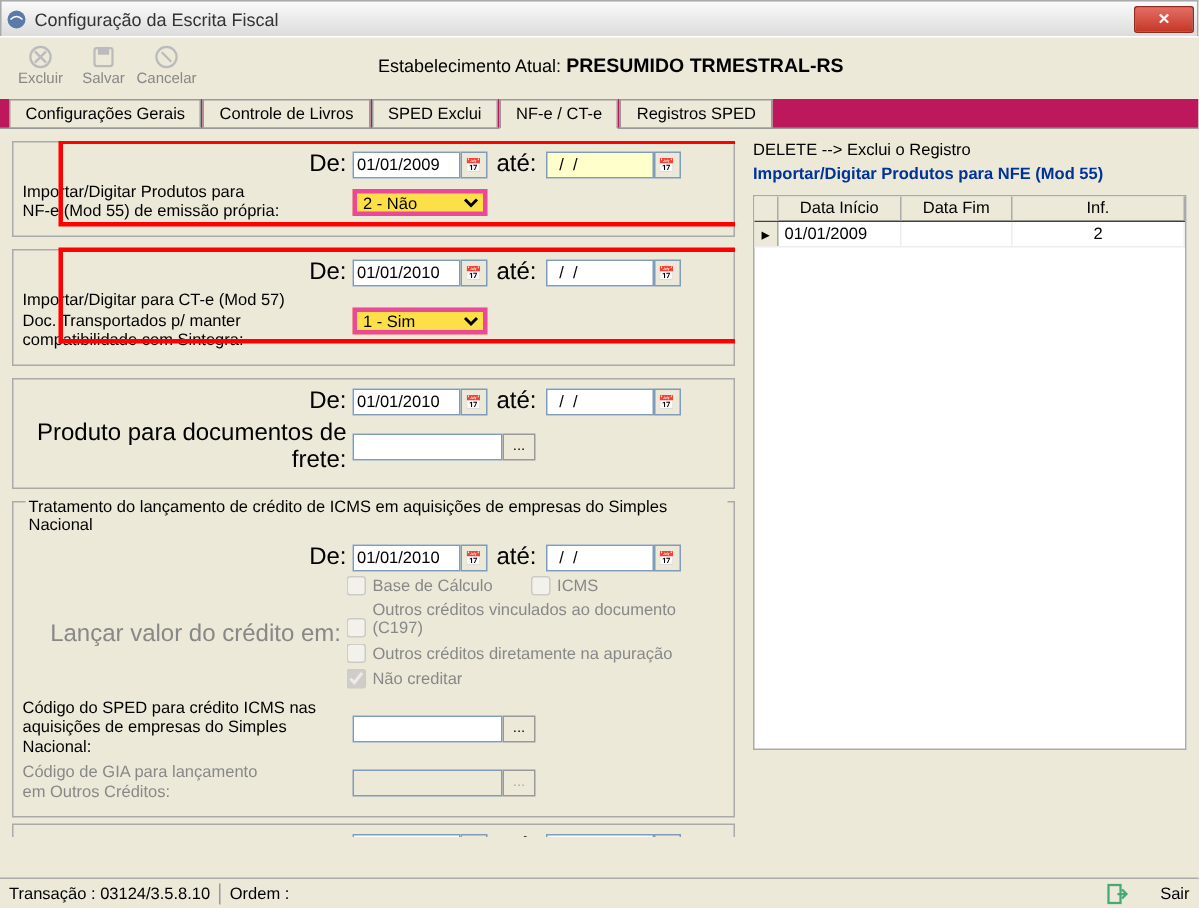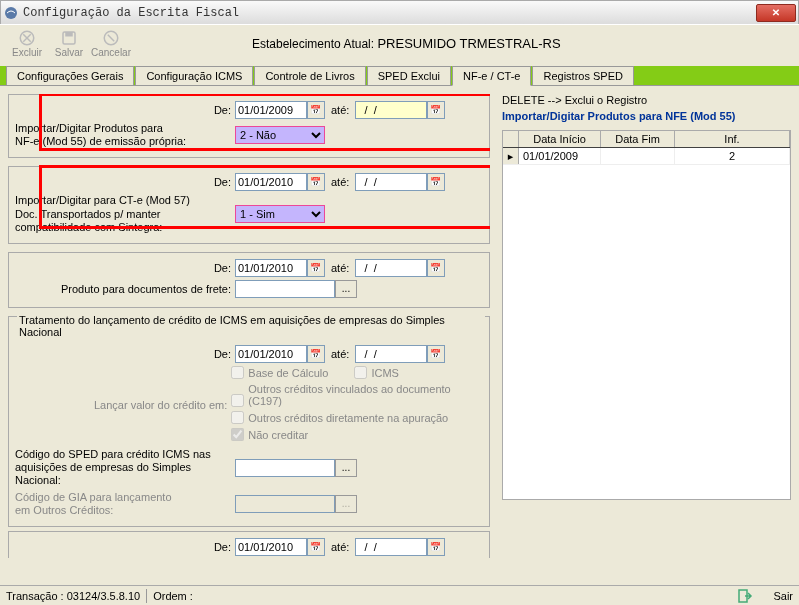--- a/index.html
+++ b/index.html
@@ -20,21 +20,21 @@
       border: 1px solid #aaa;
       border-bottom: none;
     }
     .titlebar-icon {
       width: 16px; height: 16px;
       margin-right: 4px;
       display: inline-flex;
       align-items: center;
       justify-content: center;
     }
-    .titlebar-text { font-size: 12px; color: #333; font-family: Liberation Mono, monospace; }
+    .titlebar-text { font-size: 12px; color: #333; }
     .close-btn {
       margin-left: auto;
       width: 40px; height: 18px;
       background: linear-gradient(to bottom, #e46e63, #c53727);
       border: 1px solid #8e2a1f;
       border-radius: 2px;
       display: flex;
       align-items: center;
       justify-content: center;
       color: white;
@@ -57,26 +57,26 @@
       width: 42px;
       color: #888;
       font-size: 10px;
       cursor: pointer;
     }
     .tool-btn svg { width: 18px; height: 18px; }
     .establishment {
       margin-left: 120px;
       font-size: 12px;
     }
-    .establishment-value { font-weight: normal; font-size: 13px; }
+    .establishment-value { font-weight: bold; font-size: 13px; }
     .tabs {
       display: flex;
       padding: 0 6px;
       border-bottom: 1px solid #999;
-      background: #84cc16;
+      background: #be185d;
       margin-top: 4px;
     }
     .tab {
       padding: 3px 10px;
       border: 1px solid #999;
       border-bottom: none;
       background: #ece9d8;
       margin-right: 1px;
       font-size: 11px;
       cursor: pointer;
@@ -117,21 +117,21 @@
       z-index: 10;
     }
     .row {
       display: flex;
       align-items: center;
       margin-bottom: 3px;
     }
     .label {
       text-align: right;
       padding-right: 4px;
-      font-size: 11px;
+      font-size: 16px;
     }
     .date-input {
       width: 72px;
       height: 18px;
       border: 1px solid #7f9db9;
       background: white;
       font-size: 11px;
       padding: 1px 2px;
     }
     .date-input.active {
@@ -143,22 +143,22 @@
       background: #ece9d8;
       font-size: 9px;
       display: inline-flex;
       align-items: center;
       justify-content: center;
       cursor: pointer;
     }
     .select {
       width: 90px;
       height: 18px;
-      border: 1px solid #ec4899;
-      background: #c4b5fd;
+      border: 3px solid #ec4899;
+      background: #fde047;
       font-size: 11px;
     }
     .text-input {
       width: 90px;
       height: 18px;
       border: 1px solid #7f9db9;
       background: white;
       font-size: 11px;
       padding: 1px 2px;
     }
@@ -310,21 +310,20 @@
     <span>Cancelar</span>
   </div>
   <div class="establishment">
     <span>Estabelecimento Atual:</span>
     <span class="establishment-value">PRESUMIDO TRMESTRAL-RS</span>
   </div>
 </div>
 
 <div class="tabs">
   <div class="tab">Configurações Gerais</div>
-  <div class="tab">Configuração ICMS</div>
   <div class="tab">Controle de Livros</div>
   <div class="tab">SPED Exclui</div>
   <div class="tab active">NF-e / CT-e</div>
   <div class="tab">Registros SPED</div>
 </div>
 
 <div class="tab-content">
 
   <div class="left-panel">
 

